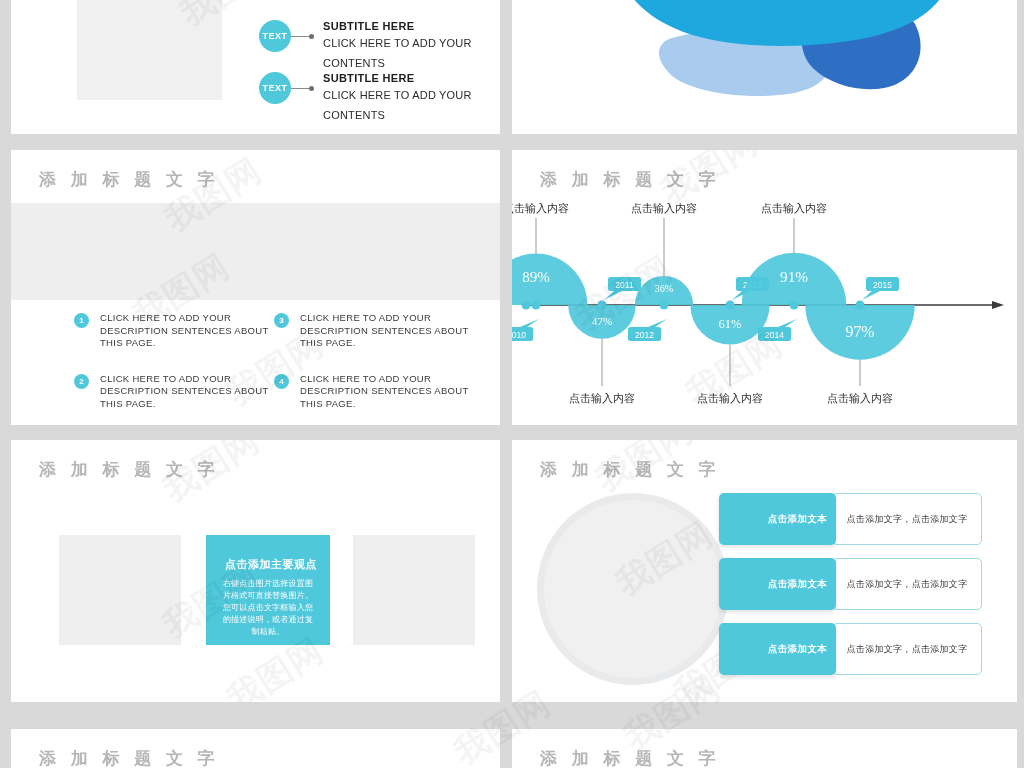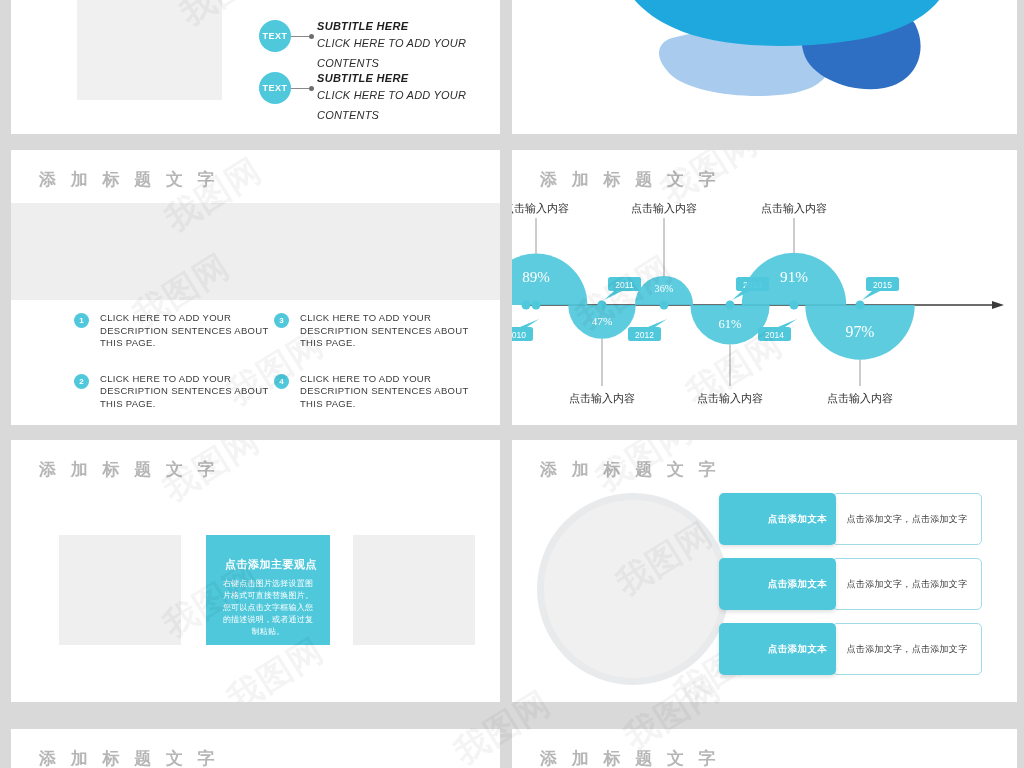--- a/index.html
+++ b/index.html
@@ -60,21 +60,21 @@
     text-align: right;
   }
   .s1-connector {
     width: 18px; height: 1px; background: #8a8a8a;
     margin-top: 16px; flex: none;
   }
   .s1-dot {
     width: 5px; height: 5px; border-radius: 50%;
     background: #6e6e6e; margin-top: 14px; flex: none;
   }
-  .s1-text { margin-left: 3px; font-style: italic; }
+  .s1-text { margin-left: 9px; }
   .s1-sub {
     font-size: 11px; font-weight: 700; color: #1e1e1e;
     letter-spacing: 0.3px; line-height: 13px;
   }
   .s1-body {
     font-size: 11px; color: #2b2b2b; line-height: 20px;
     letter-spacing: 0.2px; max-width: 150px;
   }
 
   

